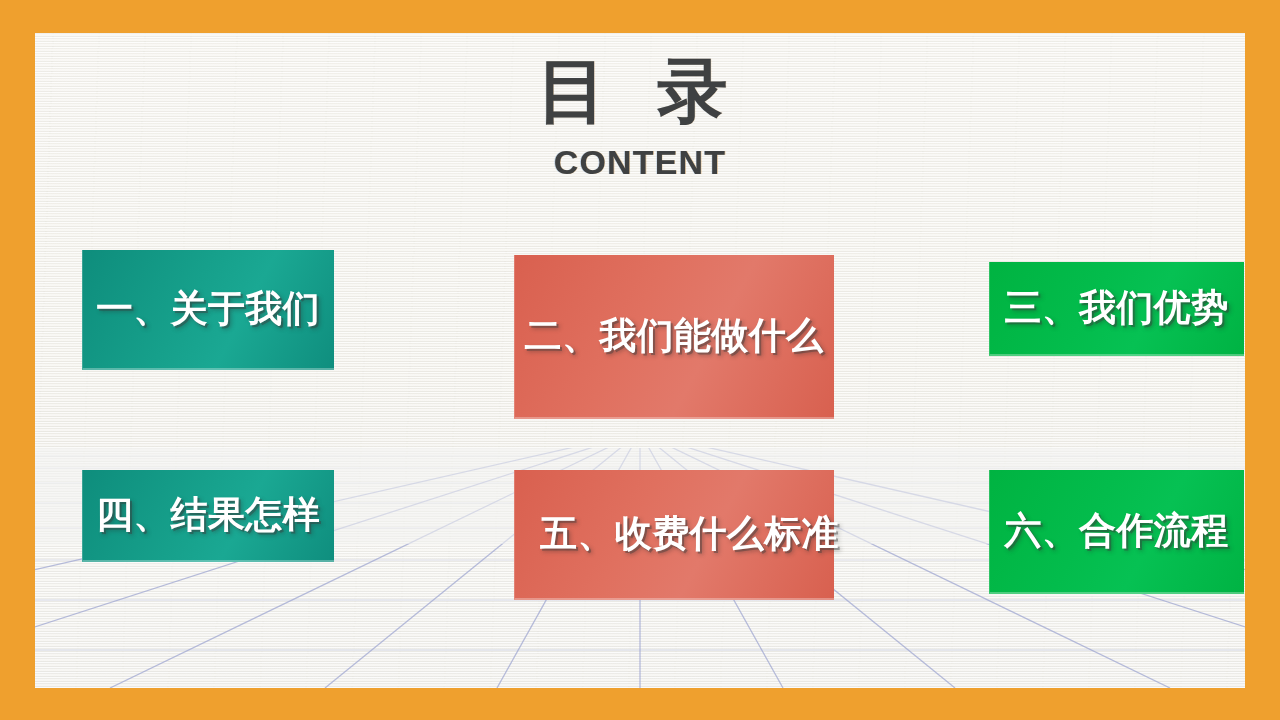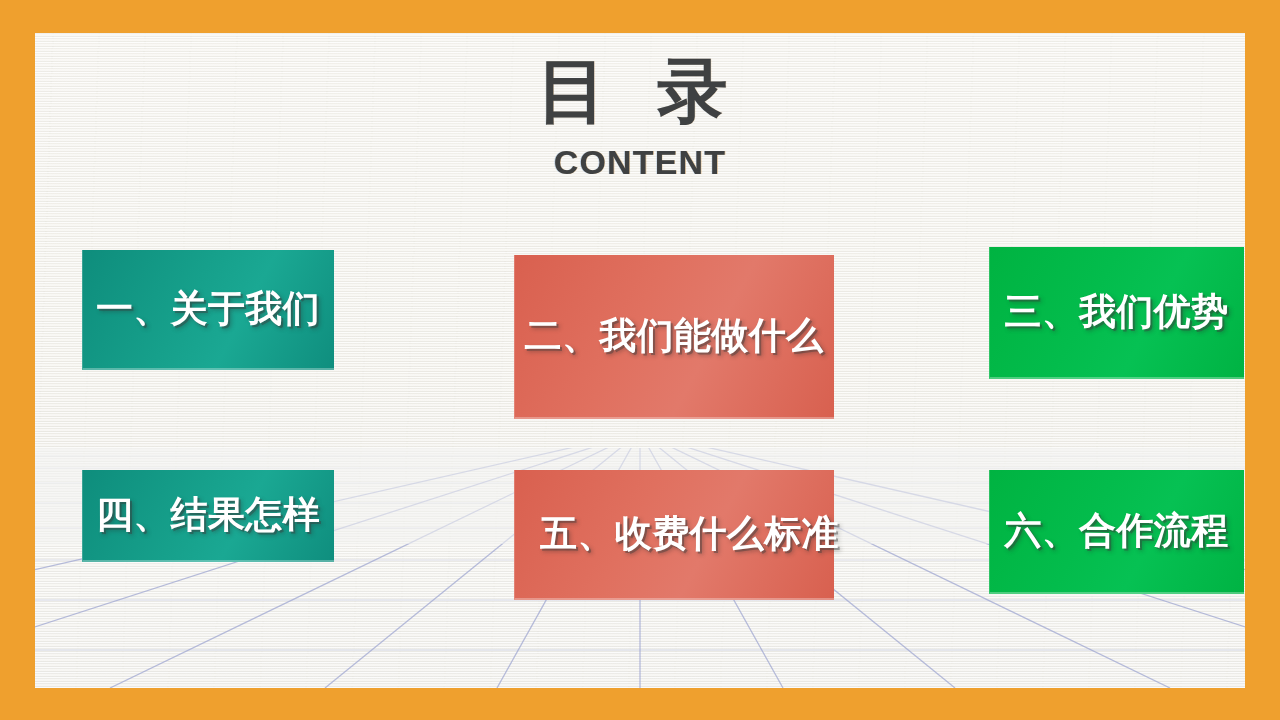--- a/index.html
+++ b/index.html
@@ -168,21 +168,21 @@
   .card-red {
     background: linear-gradient(118deg, #d9604f 0%, #e0705f 38%, #e2796a 60%, #d8604f 100%);
   }
   .card-green {
     background: linear-gradient(118deg, #00b341 0%, #03bc4c 40%, #06c153 62%, #00b343 100%);
   }
 
   
   #card-1 { left: 23px;  top: 217px; width: 252px; height: 120px; }
   #card-2 { left: 455px; top: 222px; width: 320px; height: 164px; }
-  #card-3 { left: 930px; top: 214px; width: 255px; height: 132px; }
+  #card-3 { left: 930px; top: 229px; width: 255px; height: 94px; }
   #card-4 { left: 23px;  top: 437px; width: 252px; height: 92px; }
   #card-5 { left: 455px; top: 437px; width: 320px; height: 130px; padding-left: 31px; }
   #card-6 { left: 930px; top: 437px; width: 255px; height: 124px; }
 
   #card-2 .card-label, #card-5 .card-label { font-size: 37px; }
 </style>
 </head>
 <body>
 
 <div id="slide">

